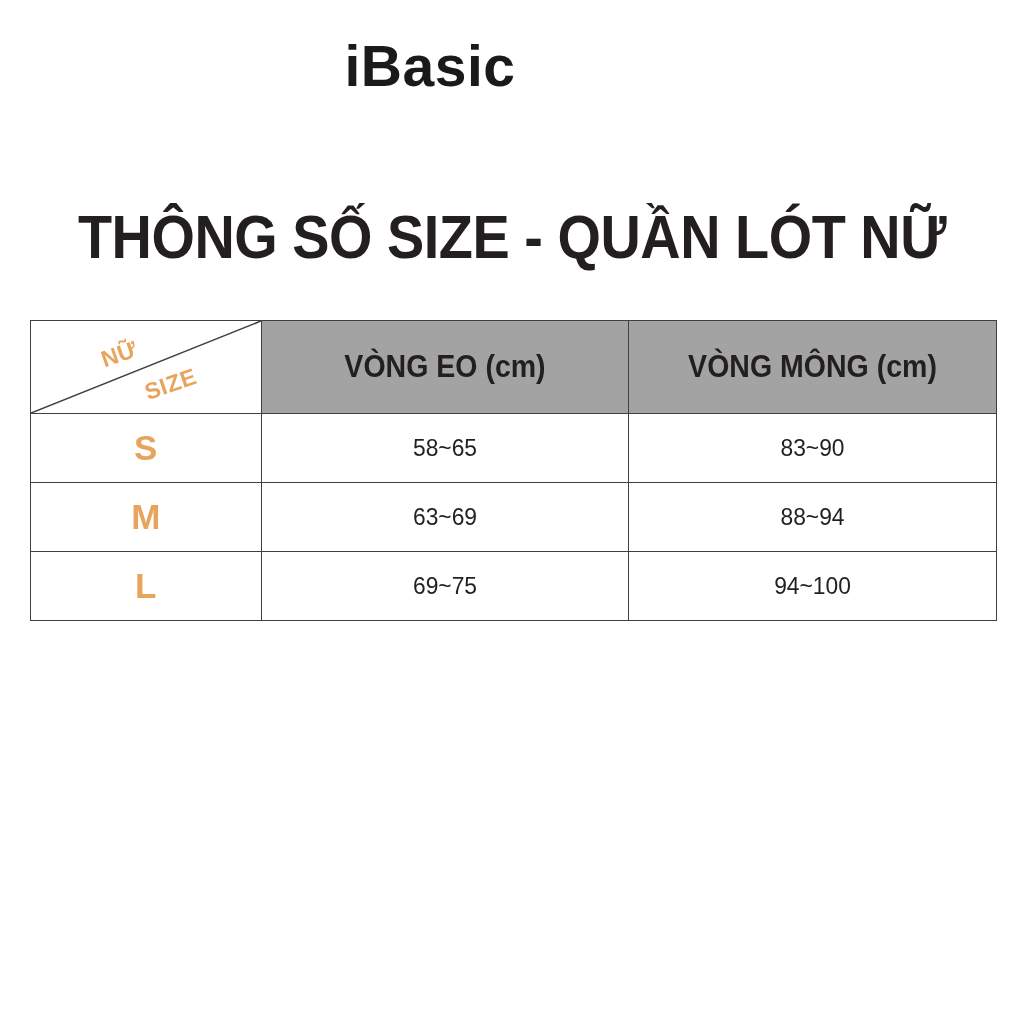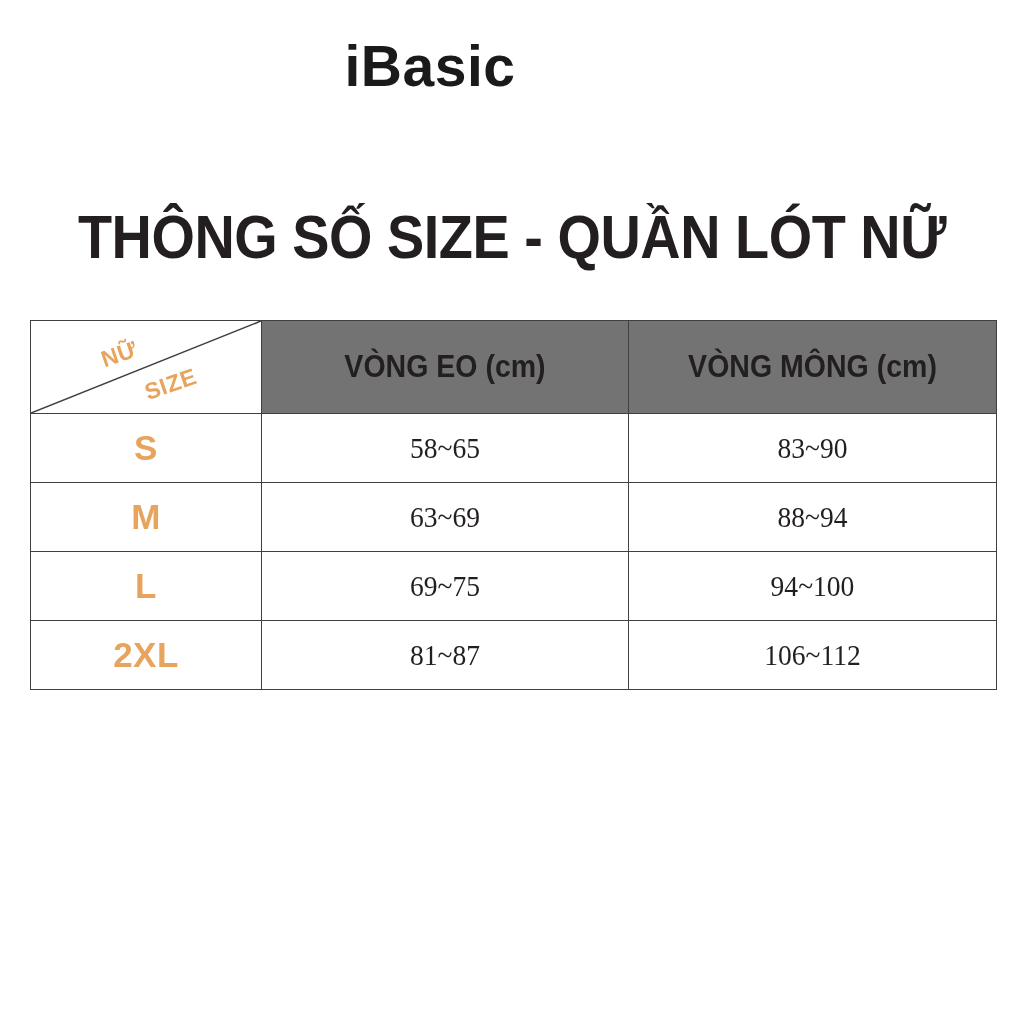--- a/index.html
+++ b/index.html
@@ -68,21 +68,21 @@
     text-align: center;
     vertical-align: middle;
     padding: 0;
   }
   col.c-size  { width: 231px; }
   col.c-waist { width: 367px; }
   col.c-hip   { width: 368px; }
 
   thead th {
     height: 92px;
-    background: #737373;
+    background: #a3a3a3;
     font-family: "Liberation Sans Narrow", "Liberation Sans", "DejaVu Sans", sans-serif;
     font-weight: bold;
     font-size: 31px;
     letter-spacing: 0px;
     color: #231f20;
     white-space: nowrap;
   }
   thead th .hdr-inner {
     display: block;
     transform: scaleX(0.92);
@@ -128,23 +128,23 @@
     background: #ffffff;
   }
   td.size-cell {
     font-family: "Liberation Sans", "DejaVu Sans", sans-serif;
     font-weight: bold;
     font-size: 35px;
     color: #e8a35c;
     letter-spacing: 0.5px;
   }
   td.val-cell {
-    font-family: Liberation Serif, serif;
+    font-family: Liberation Sans, sans-serif;
     font-weight: normal;
-    font-size: 29px;
+    font-size: 24px;
     color: #231f20;
     letter-spacing: 0px;
   }
   td.val-cell .v-inner {
     display: block;
     transform: scaleX(0.95);
   }
 </style>
 </head>
 <body>
@@ -198,24 +198,15 @@
       </tr>
       <tr>
         <td class="size-cell">L</td>
         <td class="val-cell">
             <span class="v-inner">69~75</span>
           </td>
         <td class="val-cell">
             <span class="v-inner">94~100</span>
           </td>
       </tr>
-      <tr>
-        <td class="size-cell">2XL</td>
-        <td class="val-cell">
-            <span class="v-inner">81~87</span>
-          </td>
-        <td class="val-cell">
-            <span class="v-inner">106~112</span>
-          </td>
-      </tr>
     </tbody>
   </table>
 </div>
 
 </body></html>

